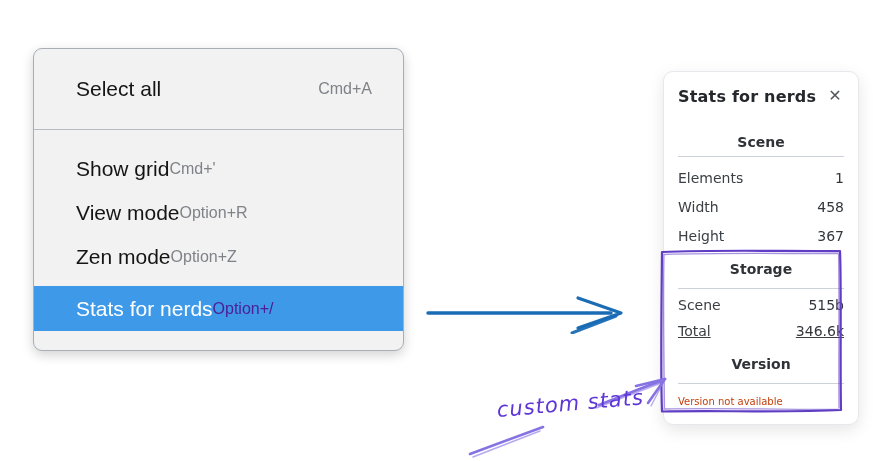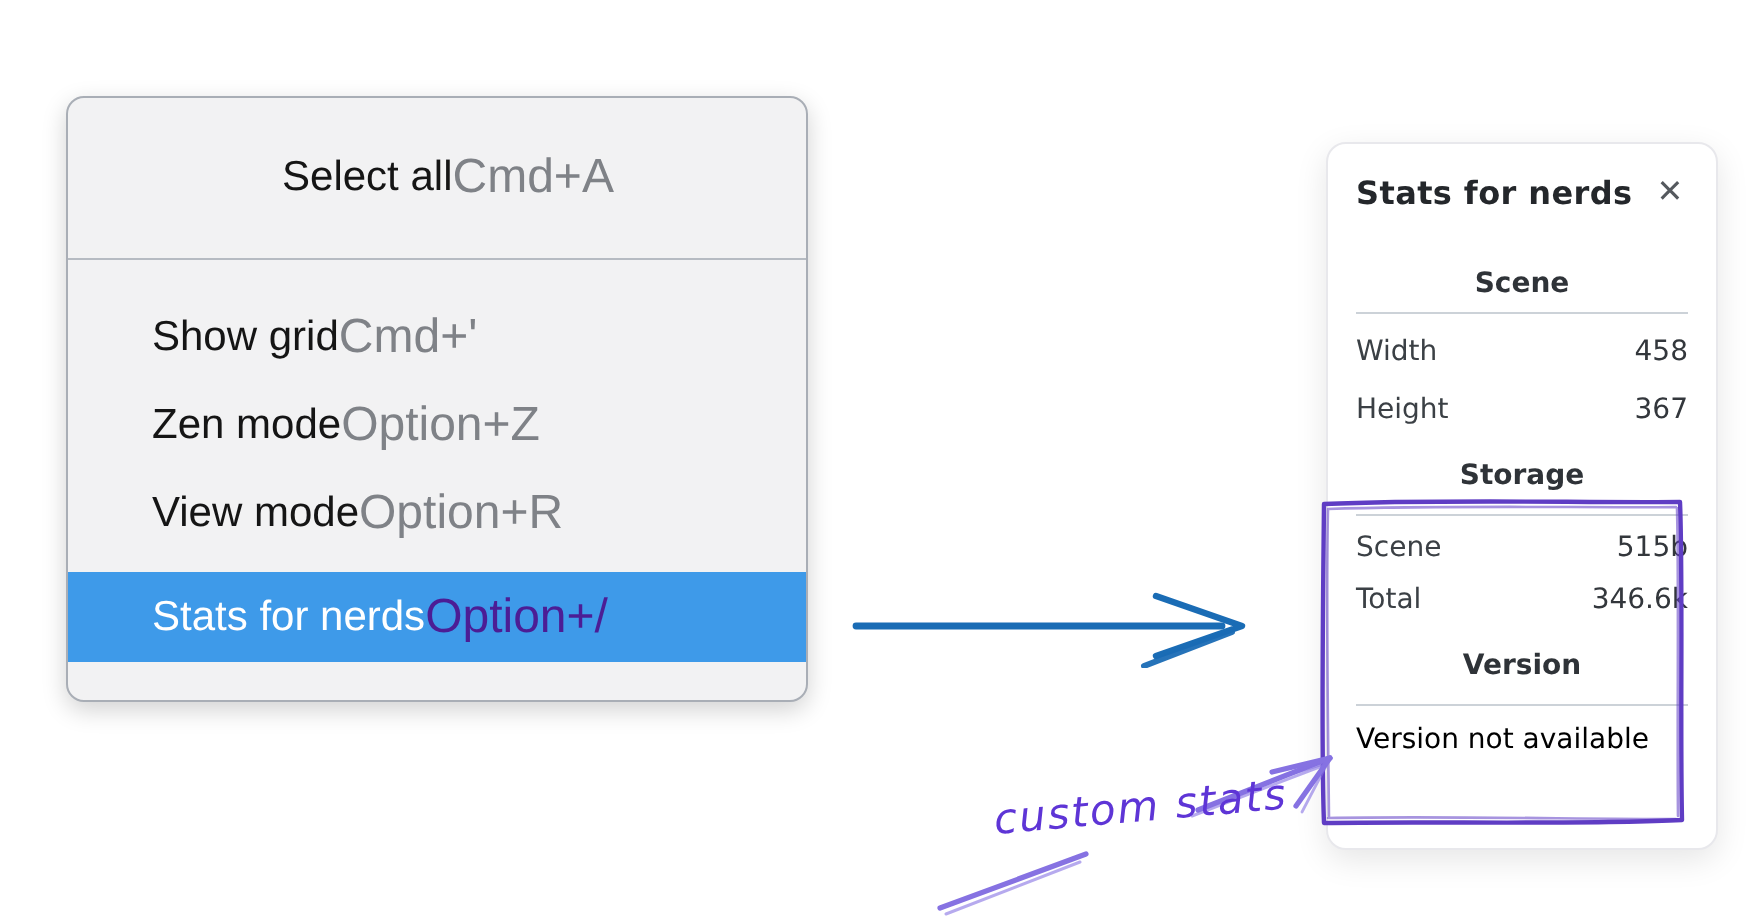--- a/index.html
+++ b/index.html
@@ -3,29 +3,29 @@
 <meta charset="utf-8">
 <style>
   html,body{margin:0;padding:0;background:#ffffff;}
   .canvas{position:relative;width:873px;height:461px;background:#ffffff;overflow:hidden;
           font-family:"Liberation Sans",sans-serif;}
 
   
   .menu{position:absolute;left:33px;top:48px;width:371px;height:303px;box-sizing:border-box;
         background:#f2f2f3;border:1px solid #a9aeb6;border-radius:9px;
         box-shadow:0 4px 12px rgba(0,0,0,.18);overflow:hidden;}
-  .menu-sec1{height:80px;display:flex;align-items:center;justify-content:center;
+  .menu-sec1{height:80px;display:flex;align-items:center;justify-content:space-between;
              padding:0 31px 0 42px;}
   .menu-div{border-top:1px solid #b6bbc2;}
   .menu-sec2{padding-top:17px;}
   .menu-row{height:44px;display:flex;align-items:center;
             padding:0 31px 0 42px;cursor:default;}
   .menu-row.highlight{height:45px;margin-top:7px;color:#ffffff;}
   .mi-label{font-size:21px;color:#151515;}
-  .mi-short{font-size:24px;color:#7f8287;}
+  .mi-short{font-size:16px;color:#7f8287;}
   .menu-row.highlight .mi-label{color:#ffffff;}
   .menu-row.highlight .mi-short{color:#4c1d95;}
 
   
   .panel{position:absolute;left:663px;top:71px;width:196px;height:354px;box-sizing:border-box;
          background:#ffffff;border:1px solid #e8e8ec;border-radius:10px;
          box-shadow:0 5px 16px rgba(0,0,0,.10);padding:12px 14px 14px 14px;
          font-family:"DejaVu Sans",sans-serif;color:#3b4045;font-size:14px;}
   .panel-head{display:flex;align-items:center;height:24px;}
   .panel-title{font-size:16px;font-weight:bold;color:#24272b;letter-spacing:.2px;}
@@ -36,23 +36,23 @@
   .sh-version{margin-top:15px;}
   .p-div{border-top:1px solid #ccd2d8;height:0;}
   .pd-scene{margin-top:5px;}
   .pd-storage{margin-top:10px;}
   .pd-version{margin-top:10px;}
   .stat-row{display:flex;justify-content:space-between;height:19px;line-height:19px;}
   .sr-1{margin-top:12px;}
   .sr-2{margin-top:10px;}
   .sr-3{margin-top:10px;gap:40px;}
   .sr-4{margin-top:7px;}
-  .sr-5{margin-top:7px;}
+  .sr-5{margin-top:7px;text-decoration:underline;}
   .stat-value{color:#33373c;}
-  .p-note{margin-top:8px;height:19px;line-height:19px;font-size:14px;color:#000000;white-space:nowrap;}
+  .p-note{margin-top:8px;height:19px;line-height:19px;font-size:10px;color:#c2410c;white-space:nowrap;}
 
   
   .blue-arrow{position:absolute;left:425px;top:294px;}
   .purple-box{position:absolute;left:652px;top:243px;}
   .purple-arrow{position:absolute;left:440px;top:360px;}
   .custom-label{position:absolute;left:497px;top:398px;font-family:"DejaVu Sans",cursive;
                 font-style:italic;font-size:21px;letter-spacing:1px;
                 transform:rotate(-5deg);transform-origin:left center;white-space:nowrap;}
 </style>
 </head>
@@ -65,26 +65,26 @@
       <span class="mi-label">Select all</span>
       <span class="mi-short">Cmd+A</span>
     </div>
     <div class="menu-div"></div>
     <div class="menu-sec2">
       <div class="menu-row">
         <span class="mi-label">Show grid</span>
         <span class="mi-short">Cmd+'</span>
       </div>
       <div class="menu-row">
+        <span class="mi-label">View mode</span>
+        <span class="mi-short">Option+R</span>
+      </div>
+      <div class="menu-row">
         <span class="mi-label">Zen mode</span>
         <span class="mi-short">Option+Z</span>
-      </div>
-      <div class="menu-row">
-        <span class="mi-label">View mode</span>
-        <span class="mi-short">Option+R</span>
       </div>
       <div class="menu-row highlight" style="background-color: rgb(62, 154, 233);">
         <span class="mi-label">Stats for nerds</span>
         <span class="mi-short">Option+/</span>
       </div>
     </div>
   </div>
 
   <svg class="blue-arrow" width="205" height="40" viewBox="0 0 205 40">
     <path d="M3 19 L186 19" fill="none" stroke-width="3.4" stroke-linecap="round" stroke="#1a6cb5"></path>
@@ -93,20 +93,24 @@
   </svg>
 
   <div class="panel">
     <div class="panel-head">
       <span class="panel-title">Stats for nerds</span>
       <span class="panel-close">✕</span>
     </div>
 
     <div class="sec-head sh-scene">Scene</div>
     <div class="p-div pd-scene"></div>
+    <div class="stat-row sr-1">
+      <span class="stat-label">Elements</span>
+      <span class="stat-value">1</span>
+    </div>
     <div class="stat-row sr-2">
       <span class="stat-label">Width</span>
       <span class="stat-value">458</span>
     </div>
     <div class="stat-row sr-3">
       <span class="stat-label">Height</span>
       <span class="stat-value">367</span>
     </div>
 
     <div class="sec-head sh-storage">Storage</div>

